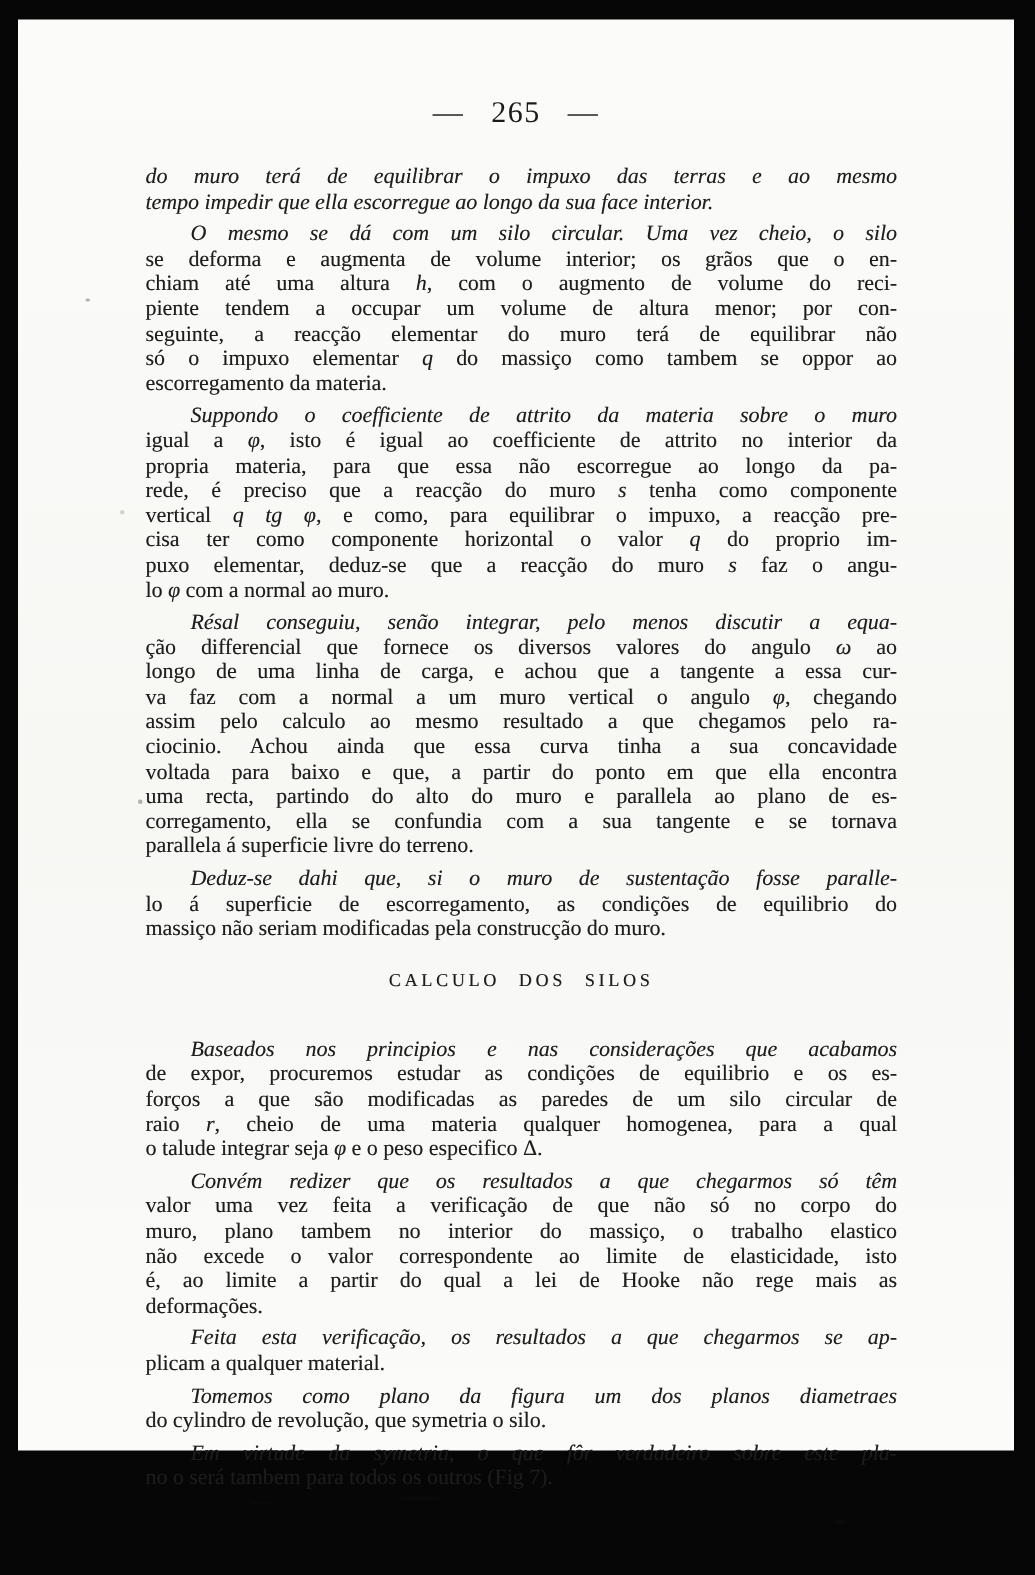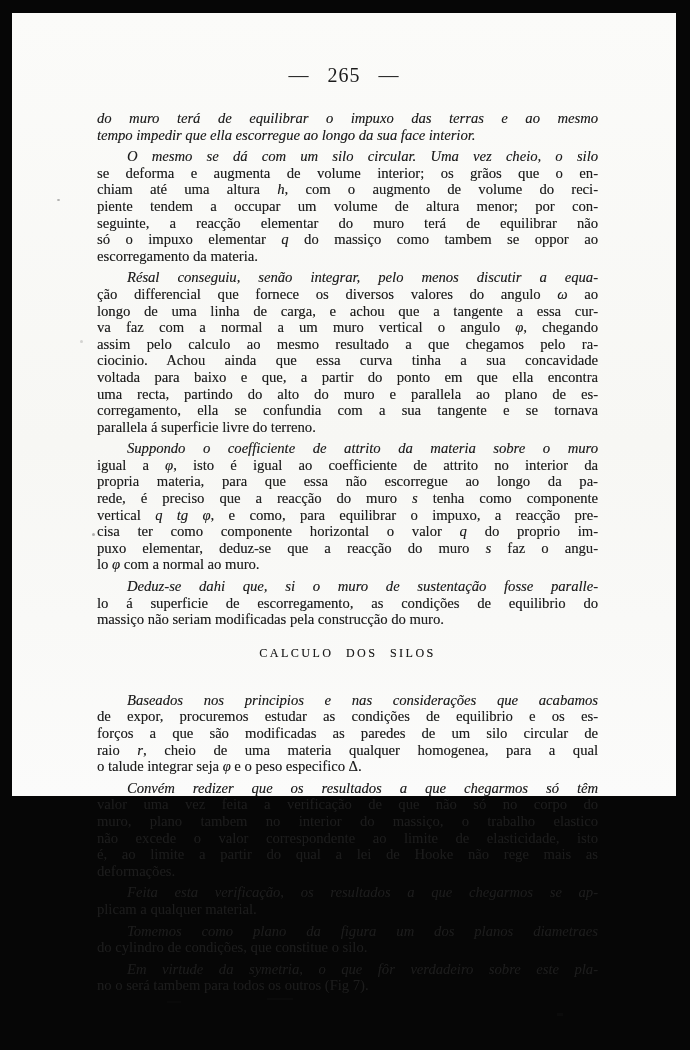--- a/index.html
+++ b/index.html
@@ -12,21 +12,21 @@
     position: relative;
     background: #060606;
     font-family: "Liberation Serif", "DejaVu Serif", serif;
     overflow: hidden;
   }
   .scan-page {
     position: absolute;
     left: 12px;
     top: 13px;
     width: 664px;
-    height: 783px;
+    height: 954px;
     background: linear-gradient(180deg, #fbfbf9 0%, #f7f7f4 55%, #fbfbfa 100%);
   }
   .page-number {
     margin-top: 50px;
     text-align: center;
     font-size: 20px;
     line-height: 24px;
     color: #1b1b1b;
     word-spacing: 12px;
     letter-spacing: 1px;
@@ -91,40 +91,40 @@
       <div class="paragraph indent">
         <div class="line"><span>O mesmo se dá com um silo circular. Uma vez cheio, o silo</span></div>
         <div class="line"><span>se deforma e augmenta de volume interior; os grãos que o en-</span></div>
         <div class="line"><span>chiam até uma altura </span><i>h</i><span>, com o augmento de volume do reci-</span></div>
         <div class="line"><span>piente tendem a occupar um volume de altura menor; por con-</span></div>
         <div class="line"><span>seguinte, a reacção elementar do muro terá de equilibrar não</span></div>
         <div class="line"><span>só o impuxo elementar </span><i>q</i><span> do massiço como tambem se oppor ao</span></div>
         <div class="line last"><span>escorregamento da materia.</span></div>
       </div>
       <div class="paragraph indent">
+        <div class="line"><span>Suppondo o coefficiente de attrito da materia sobre o muro</span></div>
+        <div class="line"><span>igual a </span><i>φ</i><span>, isto é igual ao coefficiente de attrito no interior da</span></div>
+        <div class="line"><span>propria materia, para que essa não escorregue ao longo da pa-</span></div>
+        <div class="line"><span>rede, é preciso que a reacção do muro </span><i>s</i><span> tenha como componente</span></div>
+        <div class="line"><span>vertical </span><i>q tg φ</i><span>, e como, para equilibrar o impuxo, a reacção pre-</span></div>
+        <div class="line"><span>cisa ter como componente horizontal o valor </span><i>q</i><span> do proprio im-</span></div>
+        <div class="line"><span>puxo elementar, deduz-se que a reacção do muro </span><i>s</i><span> faz o angu-</span></div>
+        <div class="line last"><span>lo </span><i>φ</i><span> com a normal ao muro.</span></div>
+      </div>
+      <div class="paragraph indent">
         <div class="line"><span>Résal conseguiu, senão integrar, pelo menos discutir a equa-</span></div>
         <div class="line"><span>ção differencial que fornece os diversos valores do angulo </span><i>ω</i><span> ao</span></div>
         <div class="line"><span>longo de uma linha de carga, e achou que a tangente a essa cur-</span></div>
         <div class="line"><span>va faz com a normal a um muro vertical o angulo </span><i>φ</i><span>, chegando</span></div>
         <div class="line"><span>assim pelo calculo ao mesmo resultado a que chegamos pelo ra-</span></div>
         <div class="line"><span>ciocinio. Achou ainda que essa curva tinha a sua concavidade</span></div>
         <div class="line"><span>voltada para baixo e que, a partir do ponto em que ella encontra</span></div>
         <div class="line"><span>uma recta, partindo do alto do muro e parallela ao plano de es-</span></div>
         <div class="line"><span>corregamento, ella se confundia com a sua tangente e se tornava</span></div>
         <div class="line last"><span>parallela á superficie livre do terreno.</span></div>
-      </div>
-      <div class="paragraph indent">
-        <div class="line"><span>Suppondo o coefficiente de attrito da materia sobre o muro</span></div>
-        <div class="line"><span>igual a </span><i>φ</i><span>, isto é igual ao coefficiente de attrito no interior da</span></div>
-        <div class="line"><span>propria materia, para que essa não escorregue ao longo da pa-</span></div>
-        <div class="line"><span>rede, é preciso que a reacção do muro </span><i>s</i><span> tenha como componente</span></div>
-        <div class="line"><span>vertical </span><i>q tg φ</i><span>, e como, para equilibrar o impuxo, a reacção pre-</span></div>
-        <div class="line"><span>cisa ter como componente horizontal o valor </span><i>q</i><span> do proprio im-</span></div>
-        <div class="line"><span>puxo elementar, deduz-se que a reacção do muro </span><i>s</i><span> faz o angu-</span></div>
-        <div class="line last"><span>lo </span><i>φ</i><span> com a normal ao muro.</span></div>
       </div>
       <div class="paragraph indent">
         <div class="line"><span>Deduz-se dahi que, si o muro de sustentação fosse paralle-</span></div>
         <div class="line"><span>lo á superficie de escorregamento, as condições de equilibrio do</span></div>
         <div class="line last"><span>massiço não seriam modificadas pela construcção do muro.</span></div>
       </div>
       <div class="section-heading">CALCULO DOS SILOS</div>
       <div class="paragraph indent">
         <div class="line"><span>Baseados nos principios e nas considerações que acabamos</span></div>
         <div class="line"><span>de expor, procuremos estudar as condições de equilibrio e os es-</span></div>
@@ -139,21 +139,21 @@
         <div class="line"><span>não excede o valor correspondente ao limite de elasticidade, isto</span></div>
         <div class="line"><span>é, ao limite a partir do qual a lei de Hooke não rege mais as</span></div>
         <div class="line last"><span>deformações.</span></div>
       </div>
       <div class="paragraph indent">
         <div class="line"><span>Feita esta verificação, os resultados a que chegarmos se ap-</span></div>
         <div class="line last"><span>plicam a qualquer material.</span></div>
       </div>
       <div class="paragraph indent">
         <div class="line"><span>Tomemos como plano da figura um dos planos diametraes</span></div>
-        <div class="line last"><span>do cylindro de condições, que constitue o silo.</span></div>
+        <div class="line last"><span>do cylindro de revolução, que symetria o silo.</span></div>
       </div>
       <div class="paragraph indent">
         <div class="line"><span>Em virtude da symetria, o que fôr verdadeiro sobre este pla-</span></div>
         <div class="line last"><span>no o será tambem para todos os outros (Fig 7).</span></div>
       </div>
     </div>
 
   <div class="speck s1"></div>
   <div class="speck s2"></div>
   <div class="speck s3"></div>

